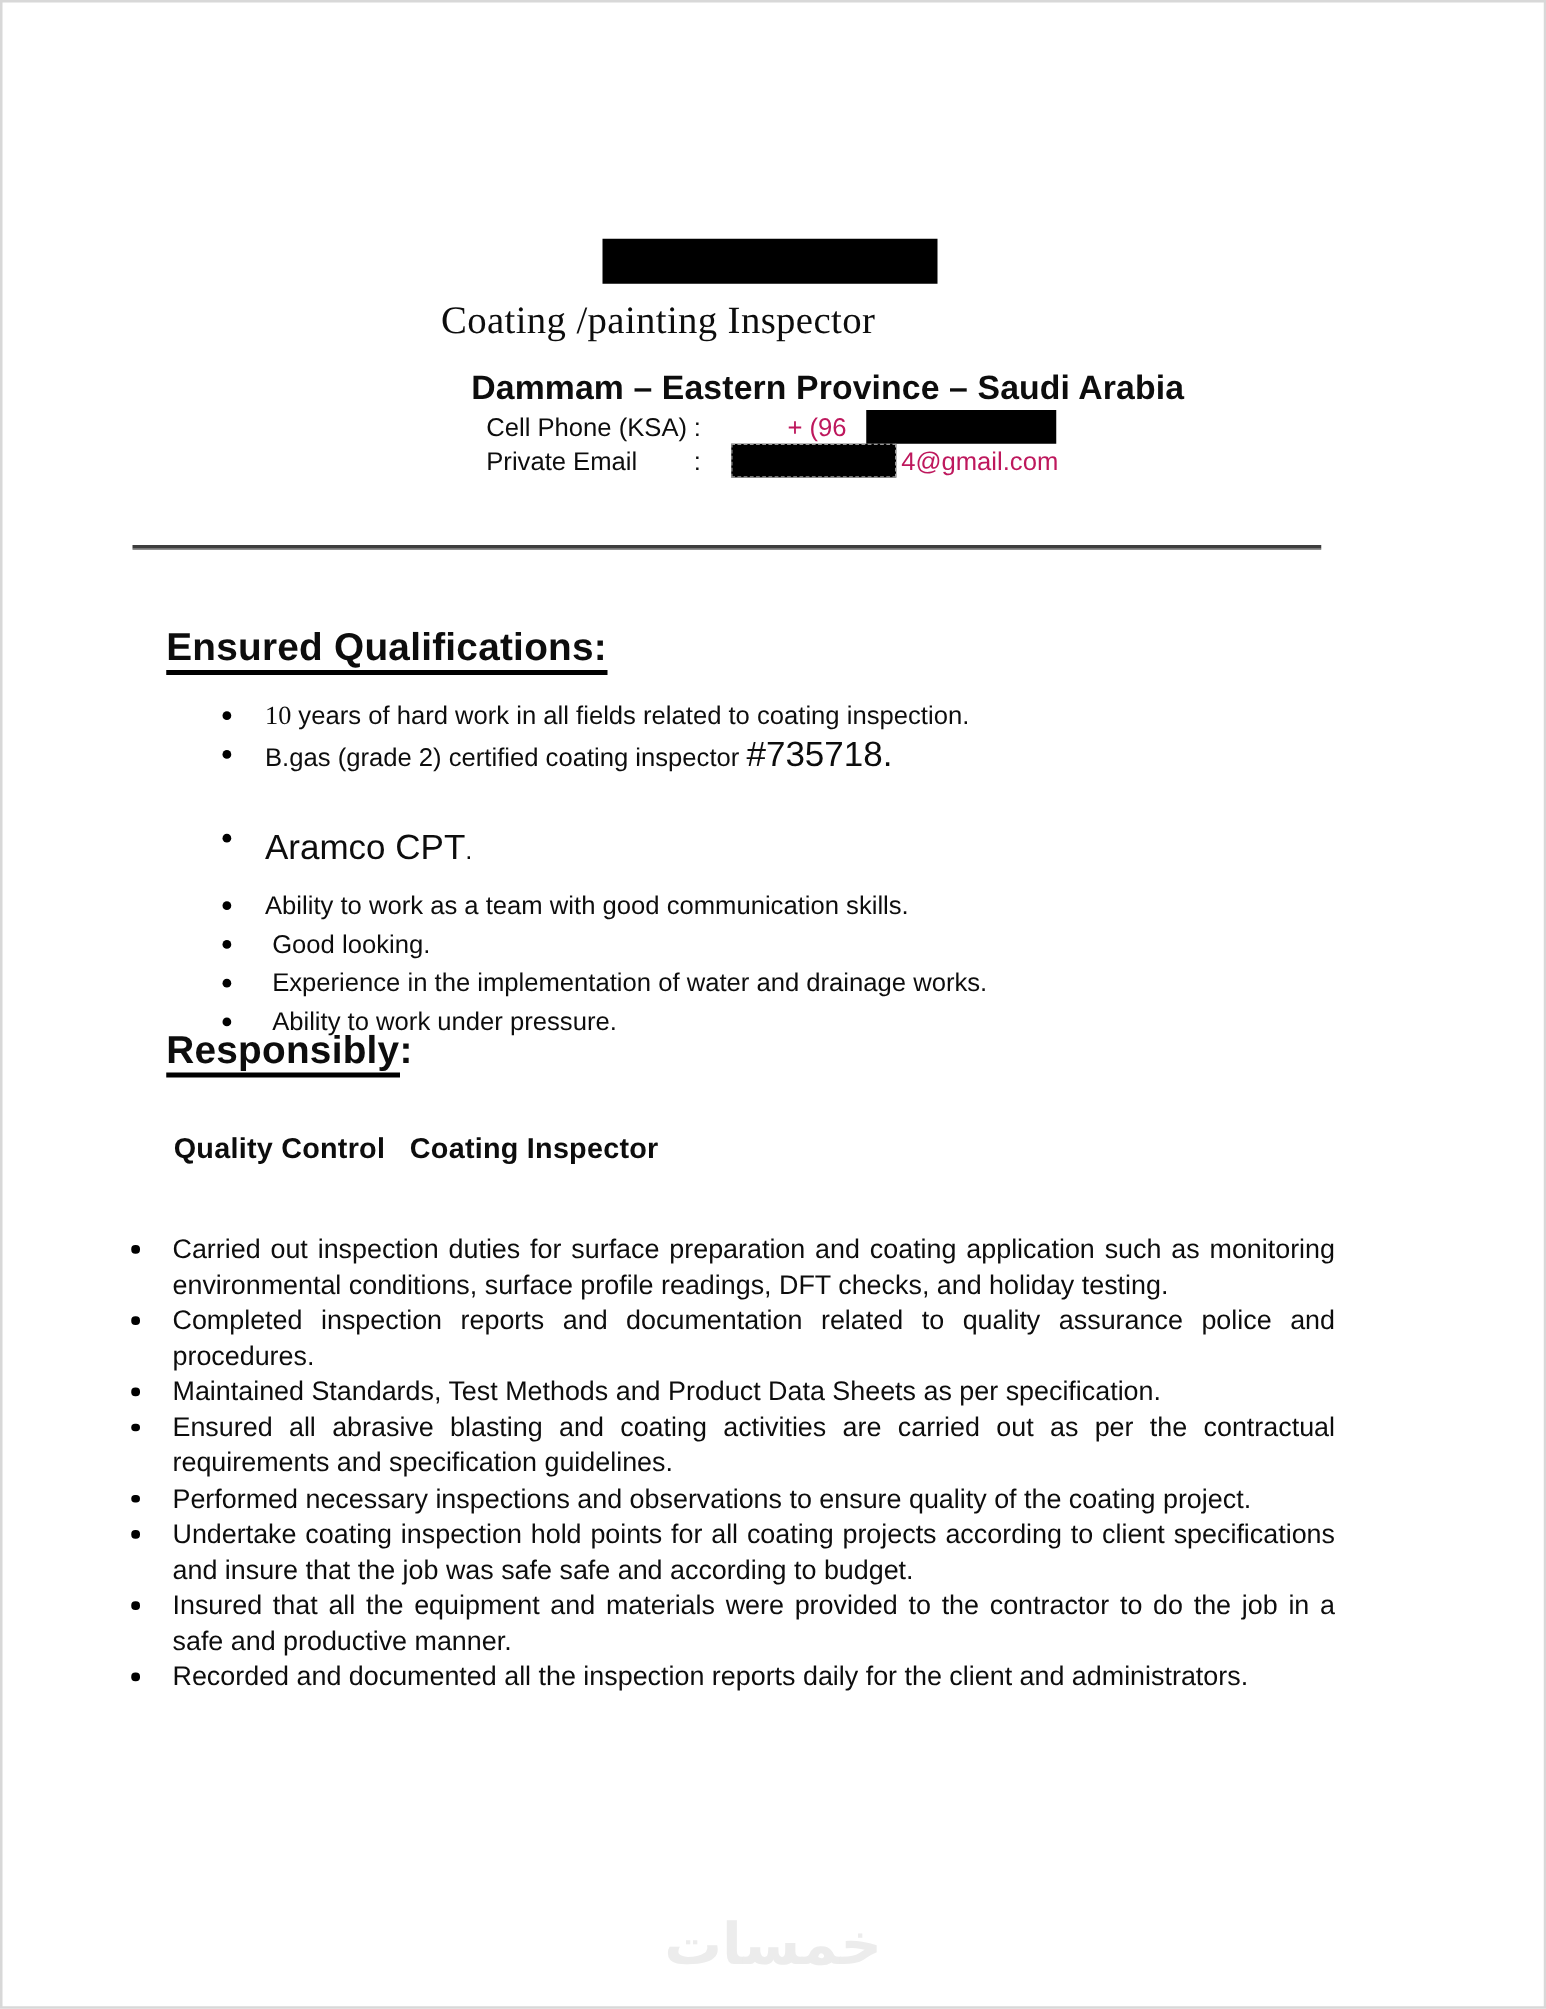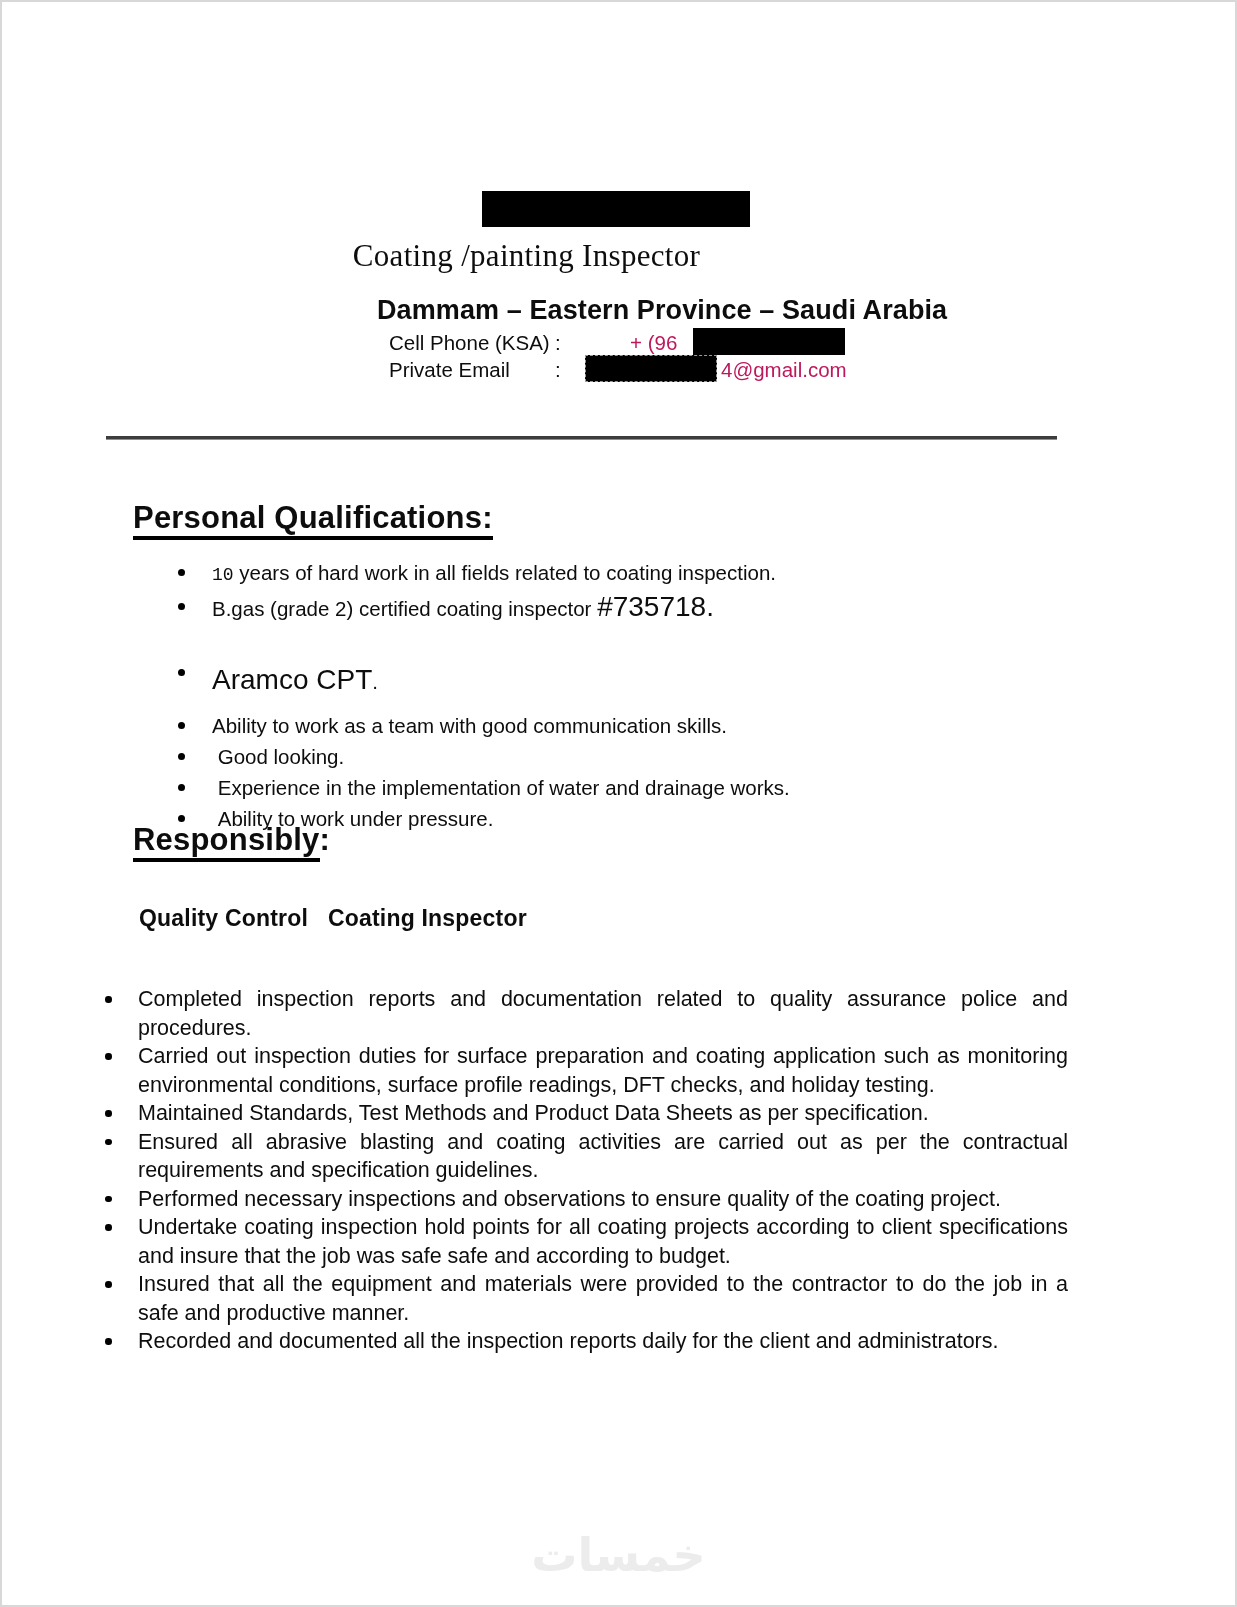--- a/index.html
+++ b/index.html
@@ -66,21 +66,21 @@
   .qual-list li {
     position:relative; padding-left:40px; font-size:20.5px;
     line-height:27px; margin-bottom:4px; white-space:pre-wrap;
   }
   .qual-list li::before {
     content:""; position:absolute; left:6px; top:10px;
     width:7px; height:7px; border-radius:50%; background:#000;
   }
   .qual-list li.big-line { line-height:52px;margin-top:32px; }
   .qual-list li.big-line::before { top:15px; }
-  .serif-num { font-family:Liberation Mono, monospace; font-size:18px; }
+  .serif-num { font-family:Liberation Serif, serif; font-size:21px; }
   .big-text { font-size:28px; }
 
   .sub-heading {
     position:absolute; left:139px; top:905px;
     font-size:23px; font-weight:700; white-space:pre-wrap; letter-spacing:0.2px;
   }
 
   
   .resp-list {
     position:absolute; left:102px; top:985px; width:966px; list-style:none;
@@ -121,42 +121,42 @@
 <div class="contact-row" id="email-row">
   <span class="lbl">Private Email</span>
   <span class="colon">:</span>
   <span class="email-redaction"></span>
   <span class="link-blue" id="email-suffix">4@gmail.com</span>
 </div>
 
 <div class="divider"></div>
 
 <div class="section-heading" id="qual-heading">
-  <span class="uline">Personal Qualifications:</span>
+  <span class="uline">Ensured Qualifications:</span>
 </div>
 
 <ul class="qual-list">
   <li><span class="serif-num">10</span><span> years of hard work in all fields related to coating inspection.</span></li>
   <li><span>B.gas (grade 2) certified coating inspector </span><span class="big-text">#735718.</span></li>
   <li class="big-line"><span class="big-text">Aramco CPT</span><span>.</span></li>
   <li>Ability to work as a team with good communication skills.</li>
   <li> Good looking.</li>
   <li> Experience in the implementation of water and drainage works.</li>
   <li> Ability to work under pressure.</li>
 </ul>
 
 <div class="section-heading" id="resp-heading">
   <span class="uline">Responsibly</span><span>:</span>
 </div>
 
 <div class="sub-heading">Quality Control   Coating Inspector</div>
 
 <ul class="resp-list">
+  <li>Carried out inspection duties for surface preparation and coating application such as monitoring environmental conditions, surface profile readings, DFT checks, and holiday testing.</li>
   <li>Completed inspection reports and documentation related to quality assurance police and procedures.</li>
-  <li>Carried out inspection duties for surface preparation and coating application such as monitoring environmental conditions, surface profile readings, DFT checks, and holiday testing.</li>
   <li>Maintained Standards, Test Methods and Product Data Sheets as per specification.</li>
   <li>Ensured all abrasive blasting and coating activities are carried out as per the contractual requirements and specification guidelines.</li>
   <li>Performed necessary inspections and observations to ensure quality of the coating project.</li>
   <li>Undertake coating inspection hold points for all coating projects according to client specifications and insure that the job was safe safe and according to budget.</li>
   <li>Insured that all the equipment and materials were provided to the contractor to do the job in a safe and productive manner.</li>
   <li>Recorded and documented all the inspection reports daily for the client and administrators.</li>
 </ul>
 
 <div class="watermark">خمسات</div>
 

